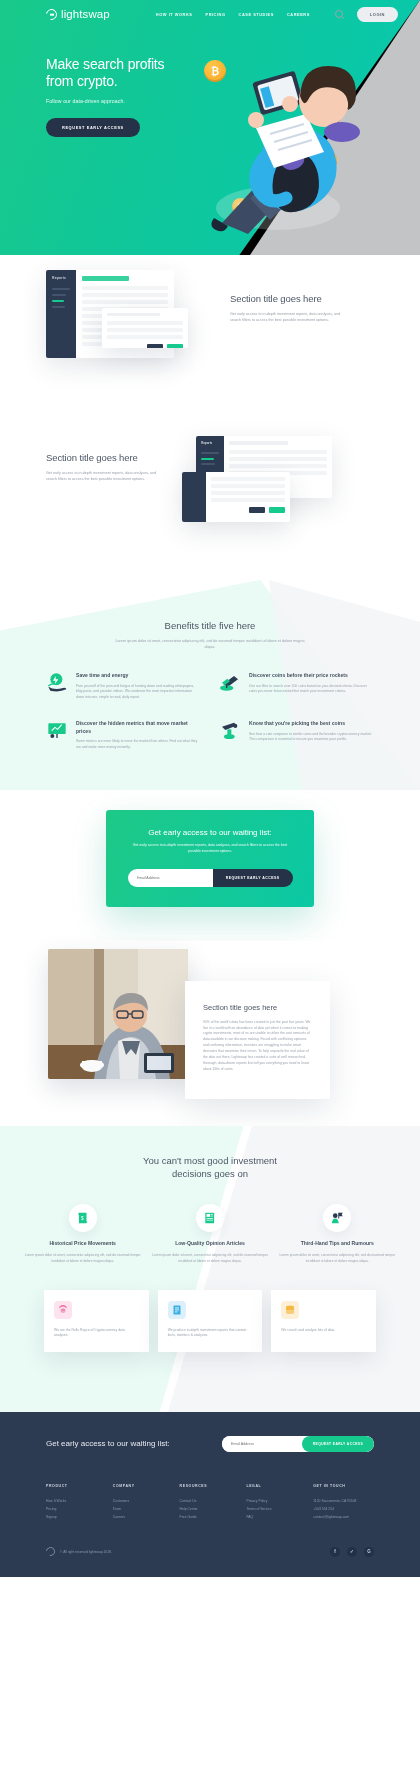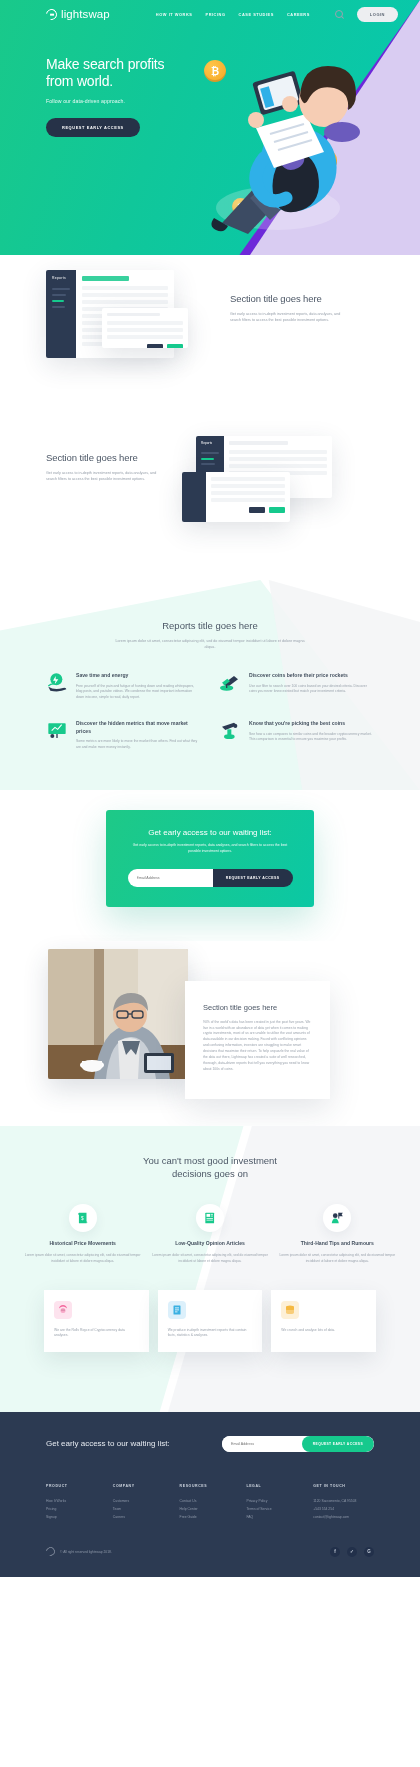--- a/index.html
+++ b/index.html
@@ -8,21 +8,21 @@
     background: #ffffff;
     font-family: "Liberation Sans", sans-serif;
     -webkit-font-smoothing: antialiased;
   }
   body { width: 420px; overflow-x: hidden; position: relative; }
 
   
   .hero {
     position: relative;
     height: 255px;
-    background: #6d28d9;
+    background: #000000;
     overflow: hidden;
   }
   .hero-green {
     position: absolute;
     inset: 0;
     background: linear-gradient(110deg, #19c98a 0%, #10c79a 40%, #06c8b0 100%);
     clip-path: polygon(0 0, 100% 0, 57% 100%, 0 100%);
   }
   .hero-grey-wedge {
     position: absolute;
@@ -389,21 +389,21 @@
     </div>
     <div class="nav-right">
       <span class="search-icon"></span>
       <button class="login-btn">LOGIN</button>
     </div>
   </nav>
 
   <div class="hero-copy">
     <h1 class="hero-title">
       <span>Make search profits</span><br>
-      <span>from world.</span>
+      <span>from crypto.</span>
     </h1>
     <p class="hero-sub">Follow our data-driven approach.</p>
     <button class="hero-cta">REQUEST EARLY ACCESS</button>
   </div>
 
   <div class="hero-art">
 
     <div class="coin" style="left:26px;top:12px;width:22px;height:22px;font-size:10px;">₿</div>
     <div class="coin" style="left:134px;top:100px;width:25px;height:25px;font-size:11px;">₿</div>
     <div class="coin" style="left:54px;top:150px;width:17px;height:17px;font-size:8px;opacity:.95;">₿</div>
@@ -532,21 +532,21 @@
       </div>
     </div>
   </div>
 </section>
 
 <section class="benefits">
   <div class="benefits-bg"></div>
   <div class="benefits-bg2"></div>
   <div class="benefits-inner">
     <div class="benefits-head">
-      <h2>Reports title goes here</h2>
+      <h2>Benefits title five here</h2>
       <p style="width:200px;margin:7px auto 0;">Lorem ipsum dolor sit amet, consectetur adipiscing elit, sed do eiusmod tempor incididunt ut labore et dolore magna aliqua.</p>
     </div>
     <div class="bgrid">
 
       <div class="bitem">
         <div class="bicon">
           <svg viewBox="0 0 32 30" width="22" height="20">
             <circle cx="15" cy="11" r="9" fill="#18c98c"></circle>
             <path d="M14 6 l-4 7 h4 l-2 6 l6 -8 h-4 z" fill="#ffffff"></path>
             <path d="M3 22 q9 6 22 2 q5 -1 5 2 q-11 5 -24 2 z" fill="#2c3a52"></path>

